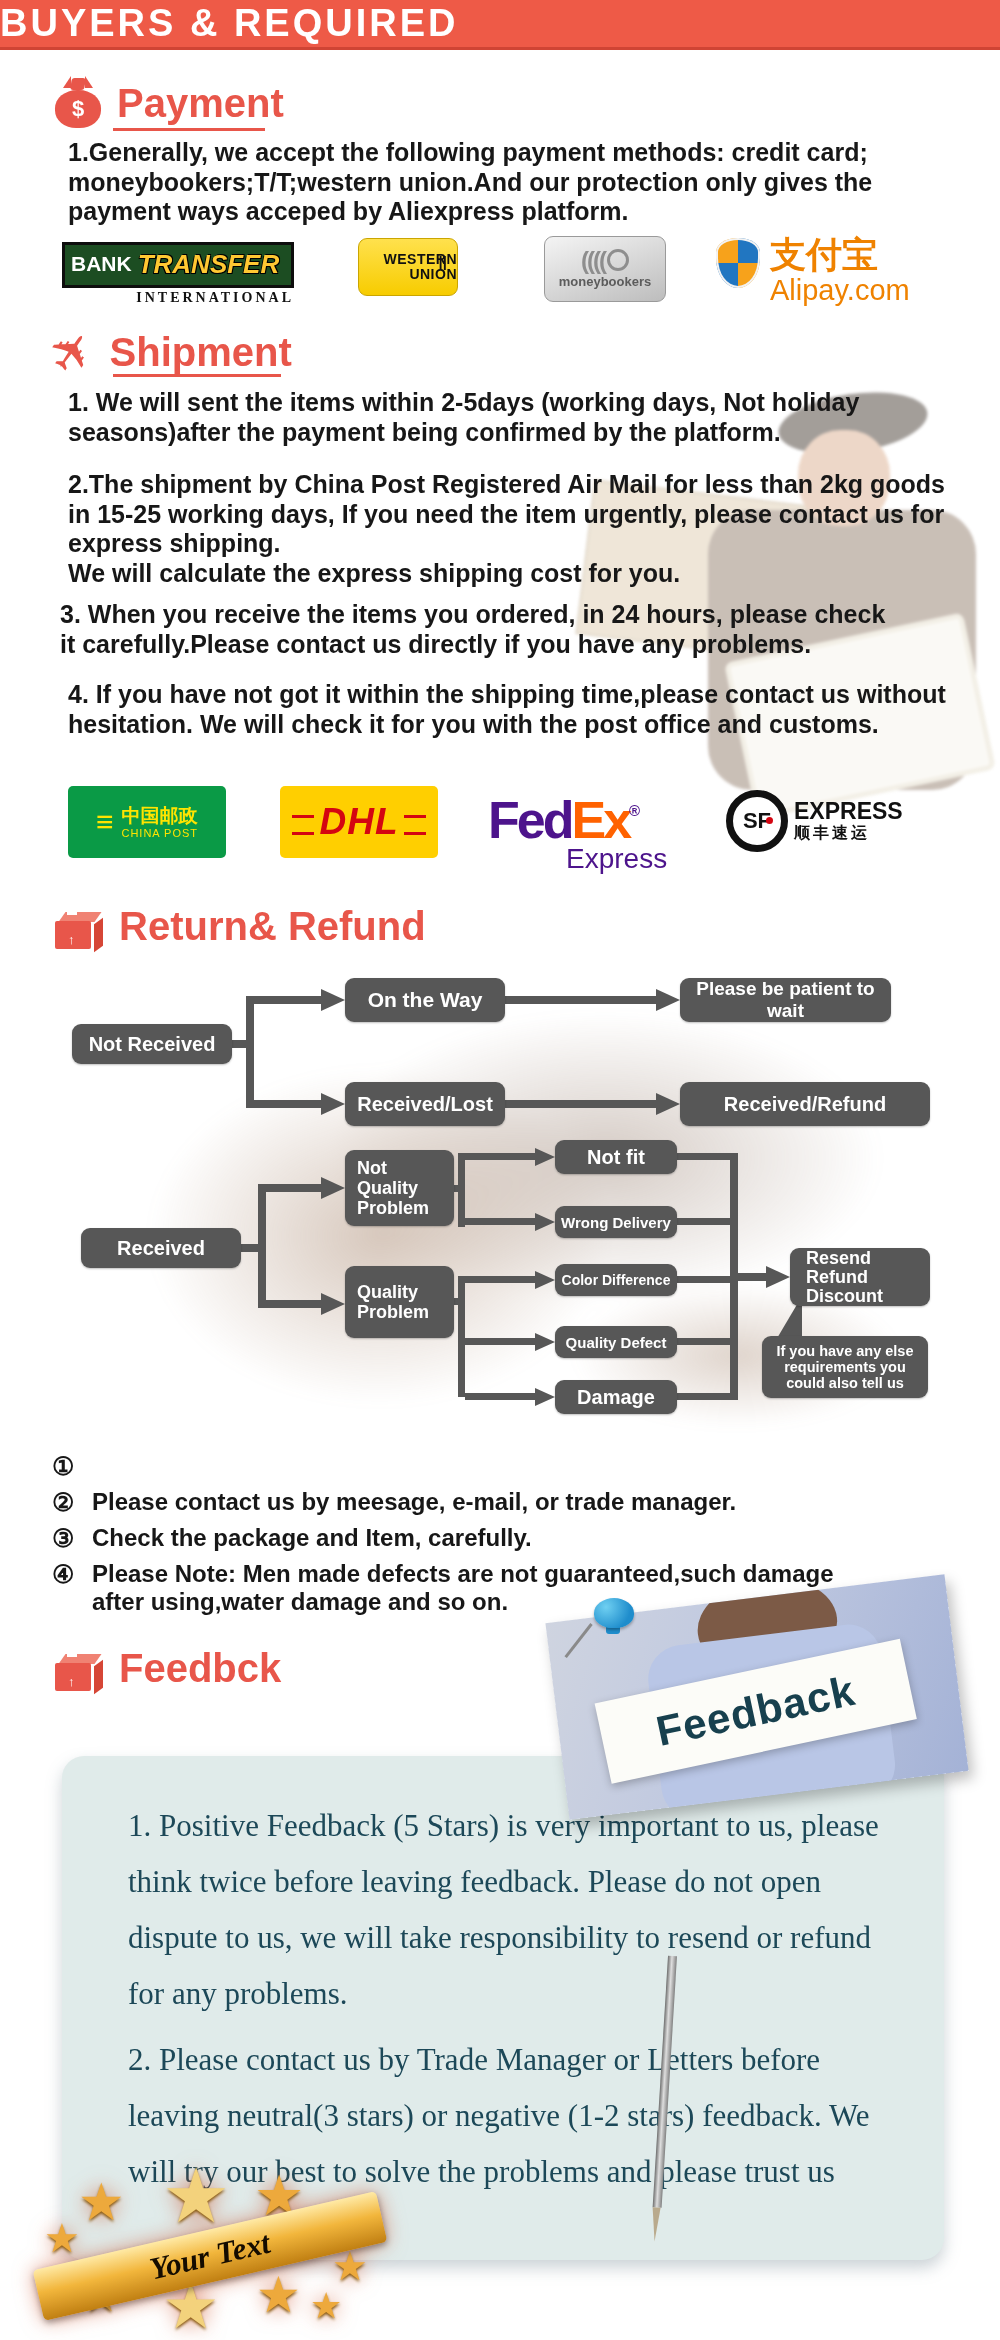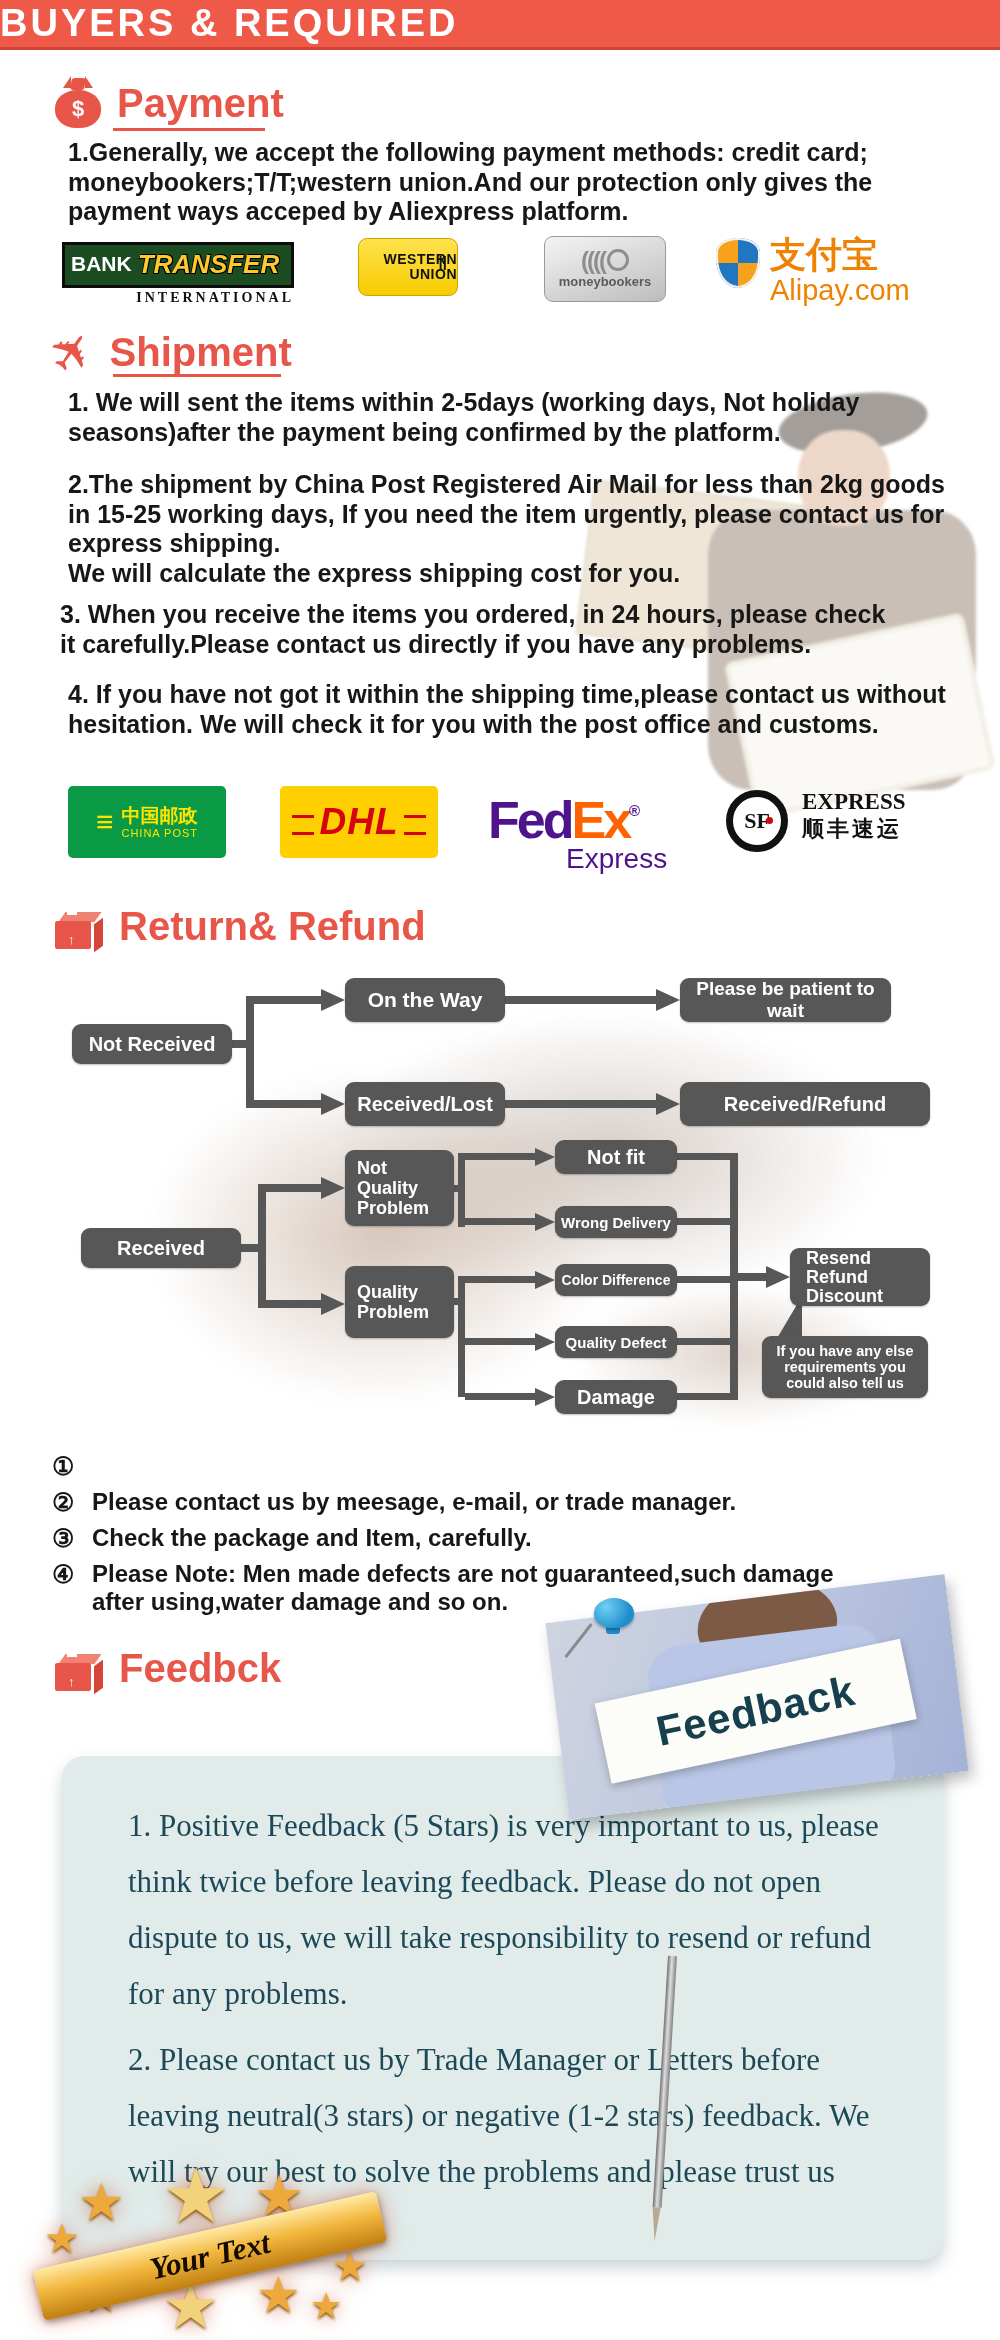--- a/index.html
+++ b/index.html
@@ -74,27 +74,27 @@
   .cp .en{color:#ffe400;font-size:11px;letter-spacing:1px;}
   .dhl{width:158px;height:72px;background:#ffcf00;border-radius:5px;display:flex;align-items:center;justify-content:center;gap:5px;}
   .dhl .word{color:#d40511;font-size:37px;font-weight:bold;font-style:italic;letter-spacing:1px;}
   .dhl .lines{width:22px;height:14px;border-top:3px solid #d40511;border-bottom:3px solid #d40511;margin-top:6px;}
   .fedex{width:214px;height:80px;}
   .fedex .main{font-size:52px;font-weight:bold;letter-spacing:-3px;line-height:50px;}
   .fedex .fed{color:#4d148c;}
   .fedex .ex{color:#ff6200;}
   .fedex .reg{font-size:15px;color:#4d148c;vertical-align:22px;letter-spacing:0;}
   .fedex .sub{color:#4d148c;font-size:28px;margin:-2px 0 0 78px;}
-  .sf{display:flex;align-items:flex-start;gap:14px;font-family:Liberation Serif, serif;}
+  .sf{display:flex;align-items:center;gap:6px;}
   .sf .ring{width:48px;height:48px;border:7px solid #111;border-radius:50%;background:#fff;
             display:flex;align-items:center;justify-content:center;position:relative;}
   .sf .ring span{font-size:22px;font-weight:bold;color:#111;}
   .sf .ring i{position:absolute;right:8px;top:20px;width:7px;height:7px;background:#d40511;border-radius:50%;}
   .sf .col .en{font-size:23px;font-weight:bold;color:#111;line-height:24px;}
-  .sf .col .cn{font-size:22px;font-weight:bold;color:#111;letter-spacing:3px;}
+  .sf .col .cn{font-size:16px;font-weight:bold;color:#111;letter-spacing:3px;}
 
   
   .fbox{position:absolute;background:#575757;color:#fff;border-radius:9px;display:flex;align-items:center;
         justify-content:center;text-align:center;font-weight:bold;z-index:3;box-shadow:0 1px 2px rgba(0,0,0,.25);}
   .fbox.left{justify-content:flex-start;text-align:left;}
   .prel{white-space:pre-line;}
   .hbar,.vbar{position:absolute;background:#575757;z-index:2;}
   .arr{position:absolute;width:0;height:0;z-index:2;}
   .arr.big{border-top:11px solid transparent;border-bottom:11px solid transparent;border-left:24px solid #575757;}
   .arr.sm{border-top:9px solid transparent;border-bottom:9px solid transparent;border-left:20px solid #575757;}

